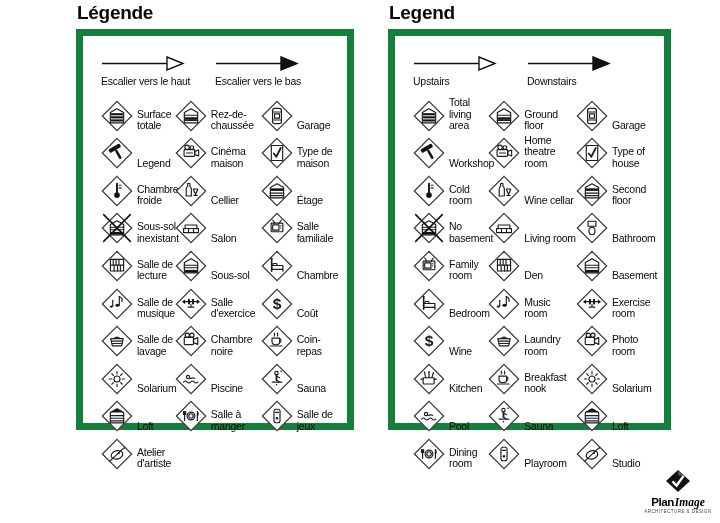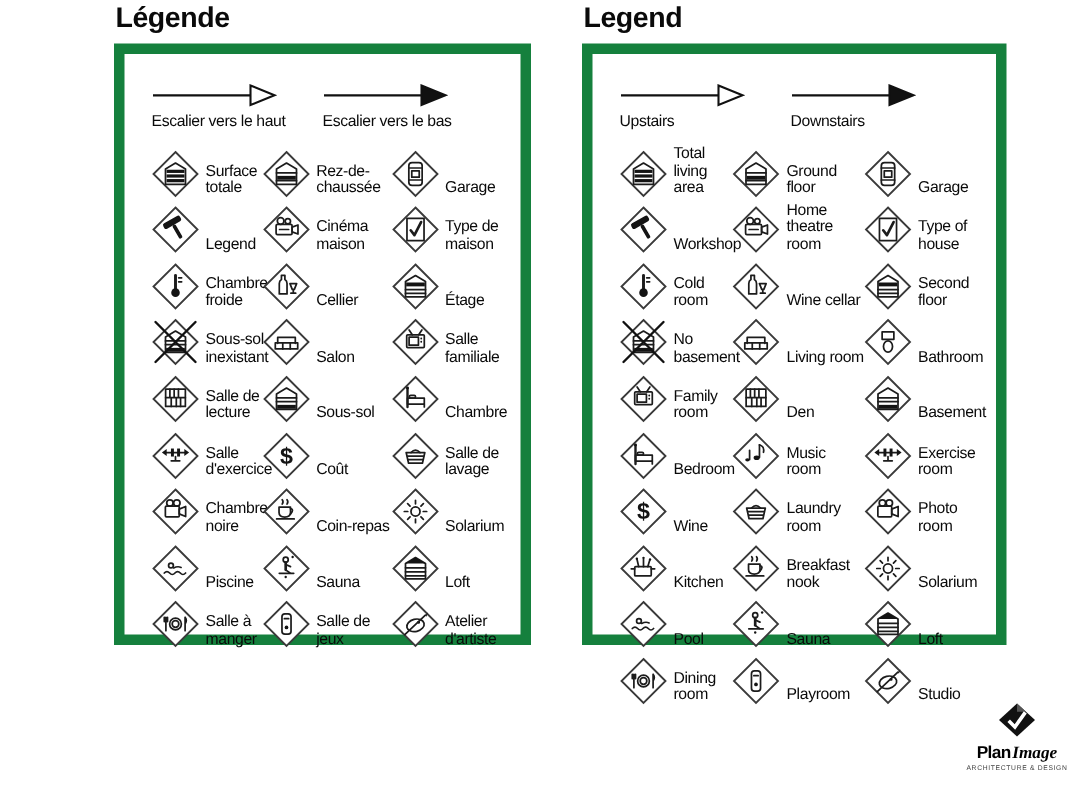--- a/index.html
+++ b/index.html
@@ -258,20 +258,35 @@
                 </g>
               </svg>
             </span>
             <span class="cell-label">Chambre</span>
           </div>
           <div class="cell">
             <span class="dicon">
               <svg width="32" height="32" viewBox="0 0 36 36">
                 <polygon points="18,1.5 34.5,18 18,34.5 1.5,18" fill="#fff" stroke="#3a3a3a" stroke-width="1.4"></polygon>
                 <g stroke="#1c1c1c" fill="none" stroke-width="1.3" stroke-linecap="round" stroke-linejoin="round">
+                  <path d="M20.6,9.6 V19"></path>
+                  <path d="M20.6,9.6 q4,1.4 3,5.6"></path>
+                  <ellipse cx="18.5" cy="19.3" rx="2.3" ry="1.7" fill="#141414" stroke="none"></ellipse>
+                  <path d="M13.2,13.8 V20.6"></path>
+                  <ellipse cx="11.6" cy="20.9" rx="1.7" ry="1.3" fill="#141414" stroke="none"></ellipse>
+                </g>
+              </svg>
+            </span>
+            <span class="cell-label">Salle de musique</span>
+          </div>
+          <div class="cell">
+            <span class="dicon">
+              <svg width="32" height="32" viewBox="0 0 36 36">
+                <polygon points="18,1.5 34.5,18 18,34.5 1.5,18" fill="#fff" stroke="#3a3a3a" stroke-width="1.4"></polygon>
+                <g stroke="#1c1c1c" fill="none" stroke-width="1.3" stroke-linecap="round" stroke-linejoin="round">
                   <path d="M10.8,15.4 H25.2"></path>
                   <polygon points="11.4,12.8 7.8,15.4 11.4,18" fill="#141414" stroke="none"></polygon>
                   <polygon points="24.6,12.8 28.2,15.4 24.6,18" fill="#141414" stroke="none"></polygon>
                   <rect x="14.6" y="12.4" width="2.2" height="6" fill="#141414" stroke="none"></rect>
                   <rect x="19.2" y="12.4" width="2.2" height="6" fill="#141414" stroke="none"></rect>
                   <path d="M18,18.4 V21.6 M14.8,21.6 H21.2"></path>
                 </g>
               </svg>
             </span>
             <span class="cell-label">Salle d'exercice</span>

